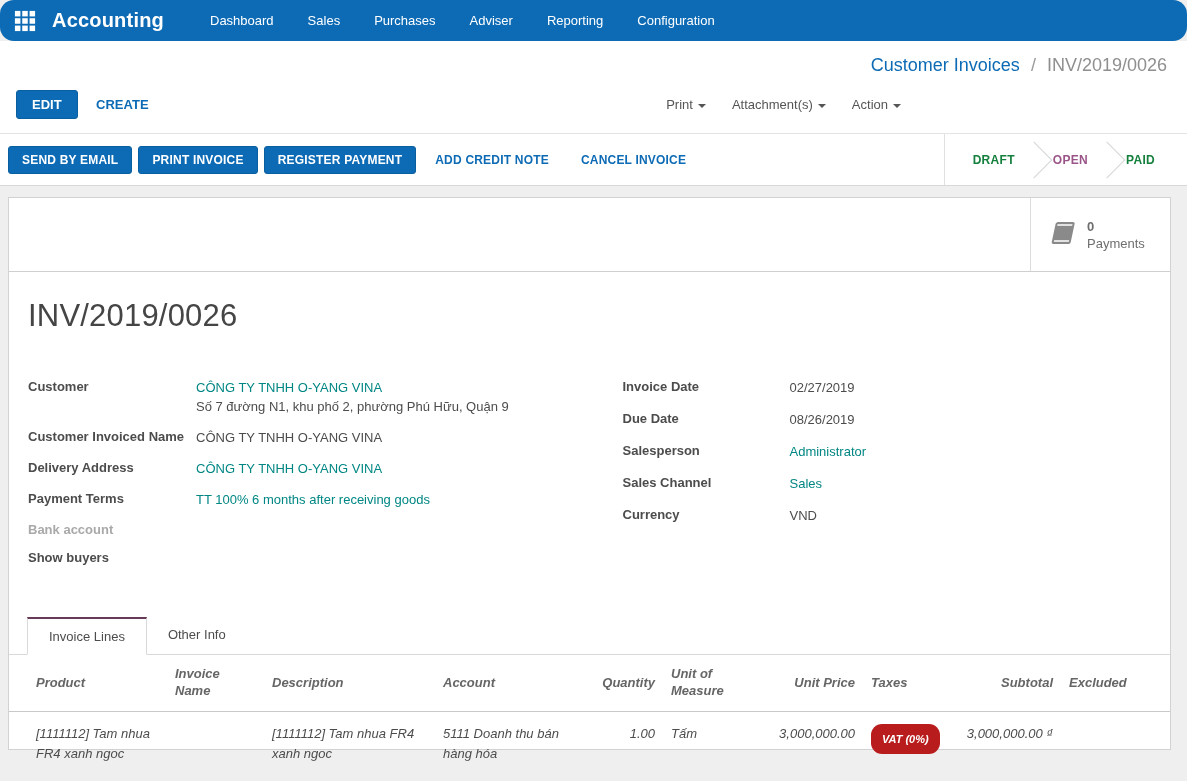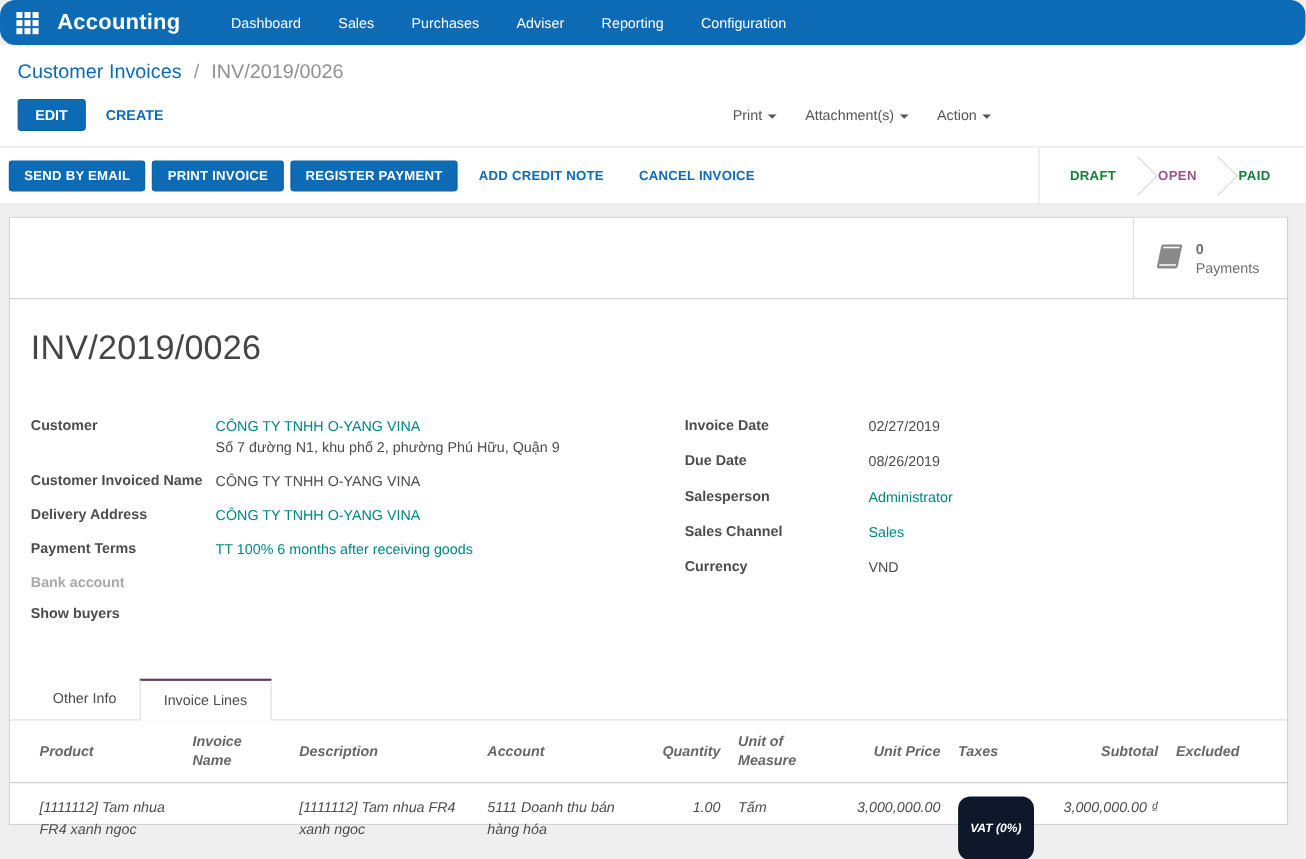--- a/index.html
+++ b/index.html
@@ -8,21 +8,21 @@
 
   
   .topnav { height:41px; background:#0d6bb5; display:flex; align-items:center; padding:0 14px;border-radius:14px; }
   .grid-icon { width:22px; height:22px; margin-right:16px; cursor:pointer; }
   .brand { color:#fff; font-size:20px; font-weight:700; letter-spacing:.2px; margin-right:46px; cursor:pointer;}
   .topnav nav { display:flex; gap:34px; }
   .topnav nav a { color:#fff; font-size:13px; text-decoration:none; cursor:pointer; }
 
   
   .control-panel { background:#fff; }
-  .breadcrumb-row { padding:14px 20px 4px 16px; font-size:18px; }
+  .breadcrumb-row { padding:14px 20px 4px 16px; font-size:18px;text-align:right; }
   .breadcrumb-row a { color:#0d6bb5; text-decoration:none; cursor:pointer; }
   .breadcrumb-sep { color:#9a9a9a; padding:0 6px; }
   .breadcrumb-cur { color:#8f8f8f; }
 
   .cp-row2 { display:flex; justify-content:space-between; align-items:center; padding:10px 16px 14px 16px; }
   .btn-primary { background:#0d6bb5; color:#fff; border:1px solid #0a5f9f; border-radius:3px;
      font-size:13px; font-weight:700; padding:6px 15px; cursor:pointer; font-family:inherit; }
   .btn-link { background:none; border:none; color:#0d6bb5; font-size:13px; font-weight:700;
      padding:6px 14px; cursor:pointer; font-family:inherit; }
   .cp-actions { display:flex; gap:26px; padding-right:270px; }
@@ -75,22 +75,22 @@
      border-bottom:1px solid #fff; font-weight:400; }
 
   
   table.lines { width:100%; border-collapse:collapse; table-layout:fixed;font-style:italic; }
   table.lines th { font-size:13px; font-weight:700; color:#666; text-align:left;
      padding:10px 8px 12px 8px; vertical-align:middle; line-height:17px; }
   table.lines th.r, table.lines td.r { text-align:right; }
   table.lines th:first-child, table.lines td:first-child { padding-left:27px; }
   table.lines td { font-size:13px; color:#4c4c4c; padding:12px 8px; vertical-align:top;
      border-top:1px solid #c9c9c9; line-height:20px; }
-  .tax-badge { display:inline-block; background:#0f172a; color:#fff; font-size:11px; font-weight:700;
-     padding:19px 11px; border-radius:11px; cursor:pointer; }
+  .tax-badge { display:inline-block; background:#b91c1c; color:#fff; font-size:11px; font-weight:700;
+     padding:5px 11px; border-radius:11px; cursor:pointer; }
 </style>
 </head>
 <body>
 
 <div class="topnav">
   <svg class="grid-icon" viewBox="0 0 24 24">
     <g fill="#ffffff">
       <rect x="1" y="1" width="6" height="6"></rect>
         <rect x="9" y="1" width="6" height="6"></rect>
         <rect x="17" y="1" width="6" height="6"></rect>
@@ -233,22 +233,22 @@
             </div>
             <div class="frow">
               <span class="flabel">Currency</span>
               <span class="fval">VND</span>
             </div>
           </div>
         </div>
       </div>
 
       <div class="notebook">
+        <span class="tab active">Invoice Lines</span>
         <span class="tab">Other Info</span>
-        <span class="tab active">Invoice Lines</span>
       </div>
 
       <table class="lines">
         <colgroup>
           <col style="width:158px">
             <col style="width:97px">
             <col style="width:171px">
             <col style="width:140px">
           <col style="width:88px">
             <col style="width:90px">

